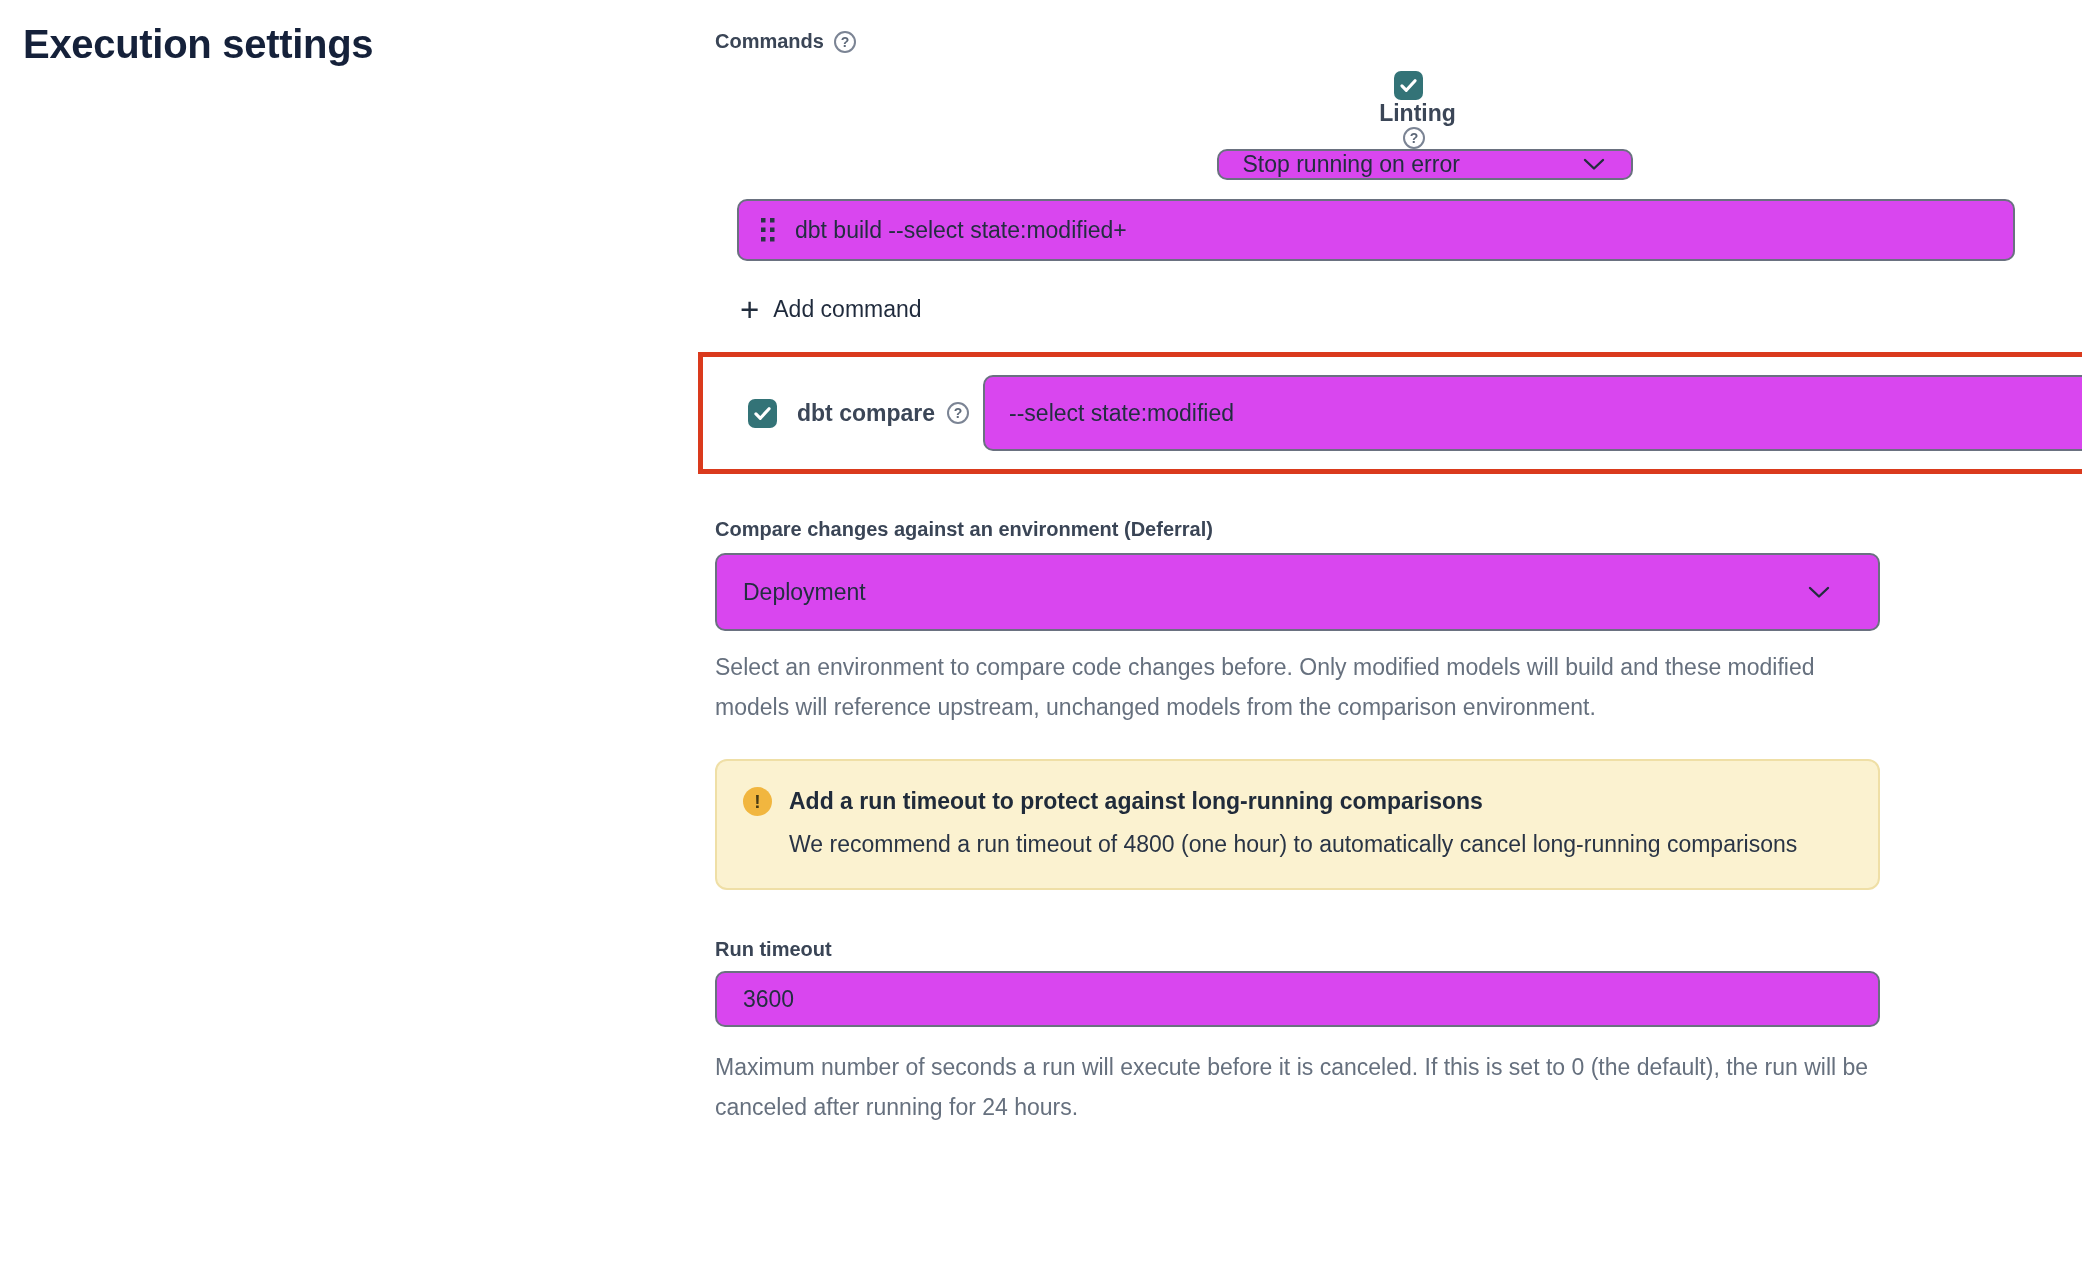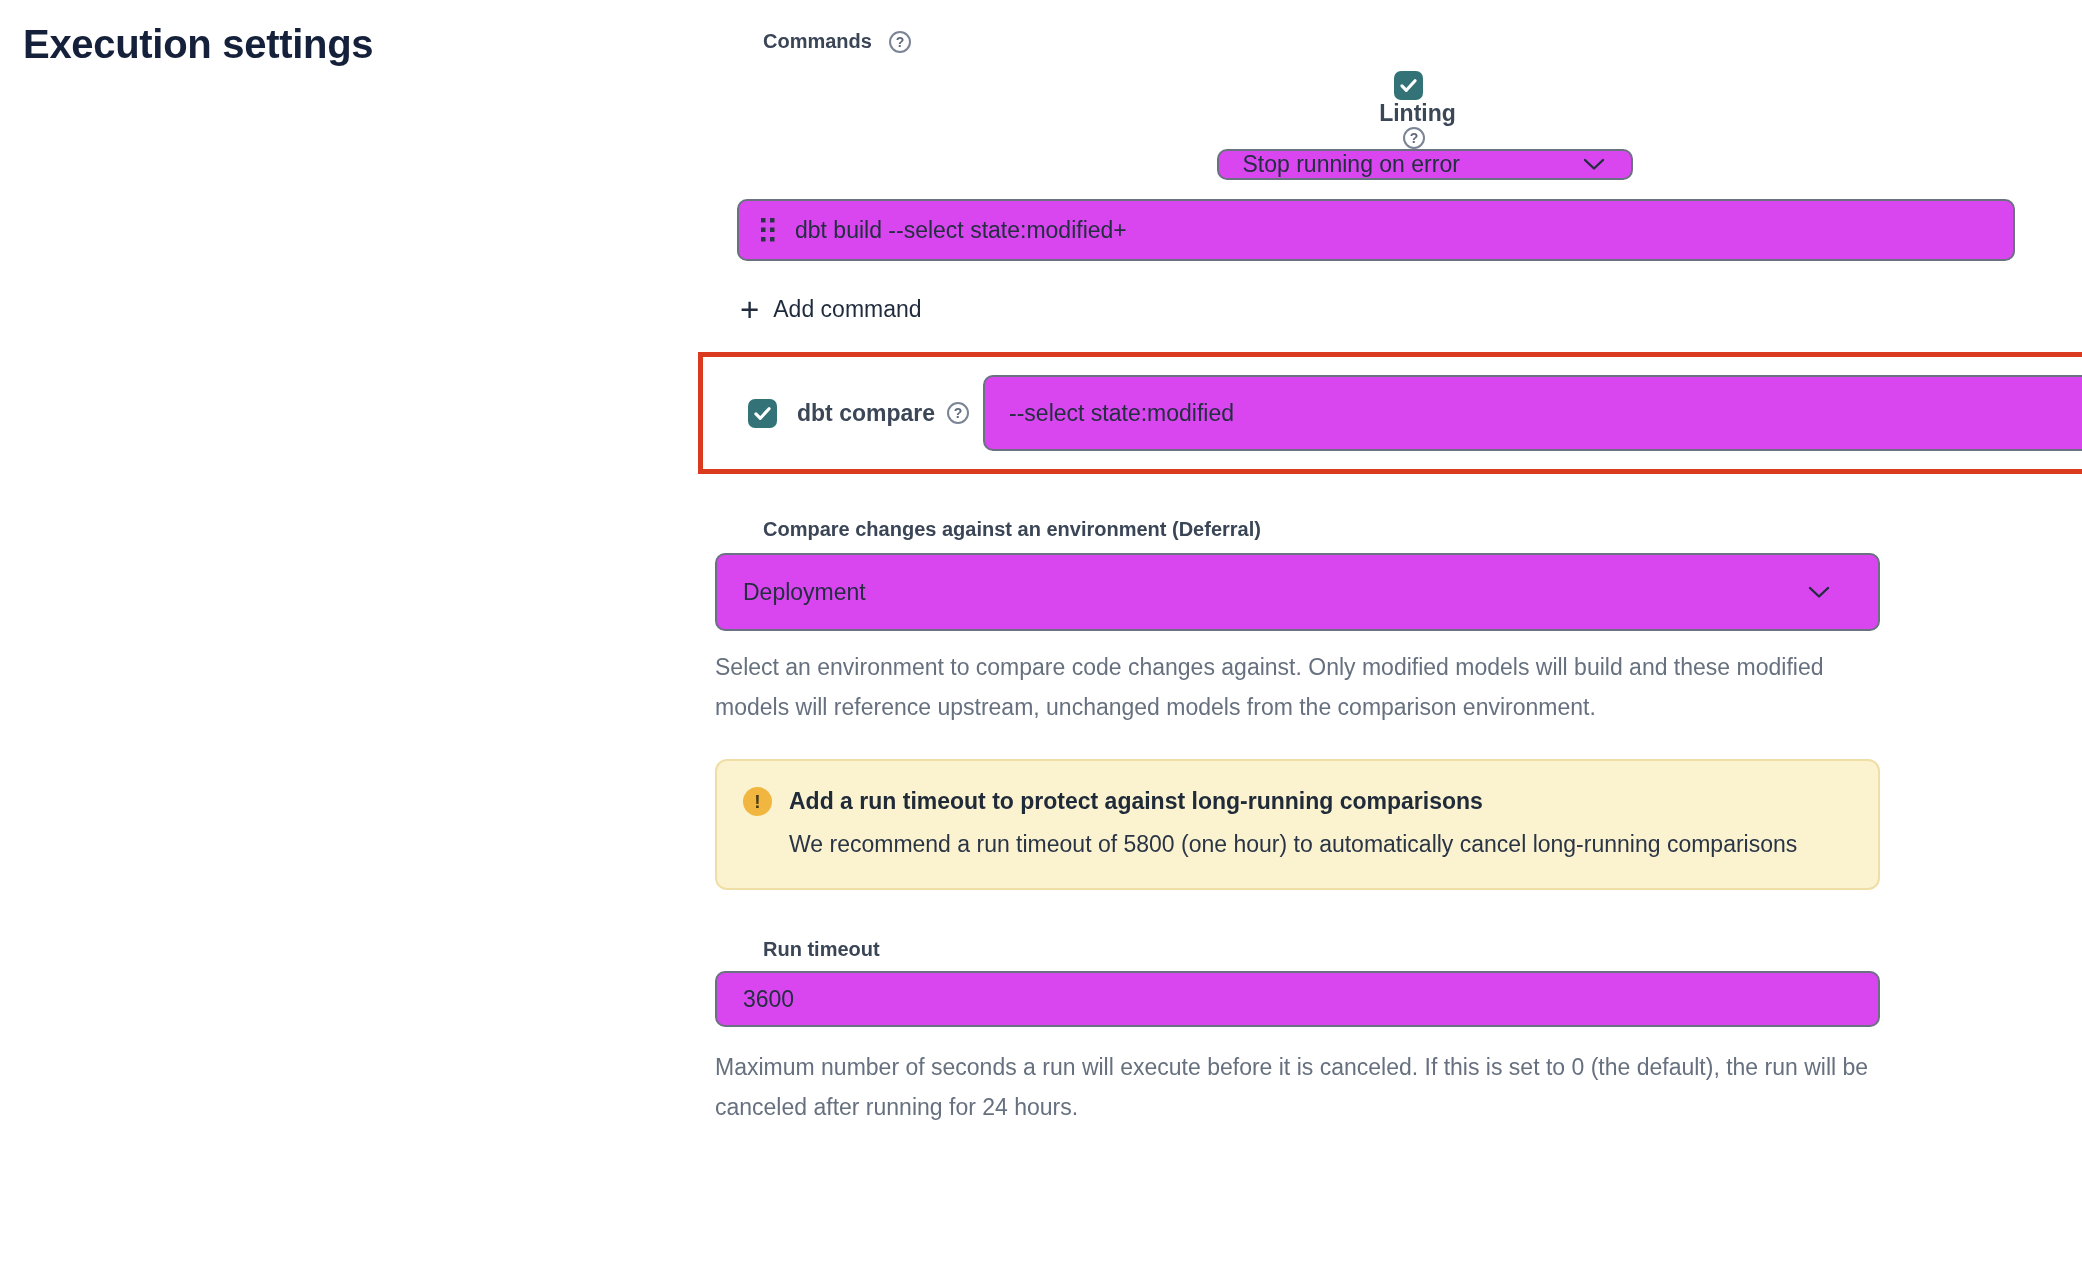--- a/index.html
+++ b/index.html
@@ -17,21 +17,21 @@
     letter-spacing: -0.3px;
   }
 
   .content {
     position: absolute; left: 715px; top: 30px; width: 1360px;
   }
 
   
   .field-label {
     font-size: 20px; font-weight: 700; color: #3a4556;
-    display: flex; align-items: flex-end; gap: 17px; margin-left: 48px;
+    display: flex; align-items: flex-end; gap: 10px;
   }
 
   
   .help {
     width: 22px; height: 22px; border-radius: 50%;
     border: 2px solid #7b8494; color: #5d6878;
     font-size: 14px; font-weight: 700;
     display: inline-flex; align-items: center; justify-content: center;
     flex: 0 0 auto; cursor: pointer; background: #fff;
   }
@@ -211,28 +211,28 @@
     <span>Compare changes against an environment (Deferral)</span>
   </div>
   <div class="shell dropdown deployment-dropdown">
     <span class="dd-value">Deployment</span>
     <span class="chevron-icon">
       <svg width="22" height="13" viewBox="0 0 22 13">
         <path d="M2 2 L11 10.5 L20 2" stroke="#222d3d" stroke-width="2.4" fill="none" stroke-linecap="round" stroke-linejoin="round"></path>
       </svg>
     </span>
   </div>
-  <p class="desc deferral-desc">Select an environment to compare code changes against. Only modified models will build and these modified models will reference upstream, unchanged models from the comparison environment.</p>
+  <p class="desc deferral-desc">Select an environment to compare code changes before. Only modified models will build and these modified models will reference upstream, unchanged models from the comparison environment.</p>
 
   
   <div class="warning-box">
     <span class="warning-icon">!</span>
     <div>
       <div class="warning-title">Add a run timeout to protect against long-running comparisons</div>
-      <div class="warning-body">We recommend a run timeout of 5800 (one hour) to automatically cancel long-running comparisons</div>
+      <div class="warning-body">We recommend a run timeout of 4800 (one hour) to automatically cancel long-running comparisons</div>
     </div>
   </div>
 
   
   <div class="field-label timeout-label">
     <span>Run timeout</span>
   </div>
   <div class="shell timeout-input">
     <input type="text" value="3600" style="">
   </div>

